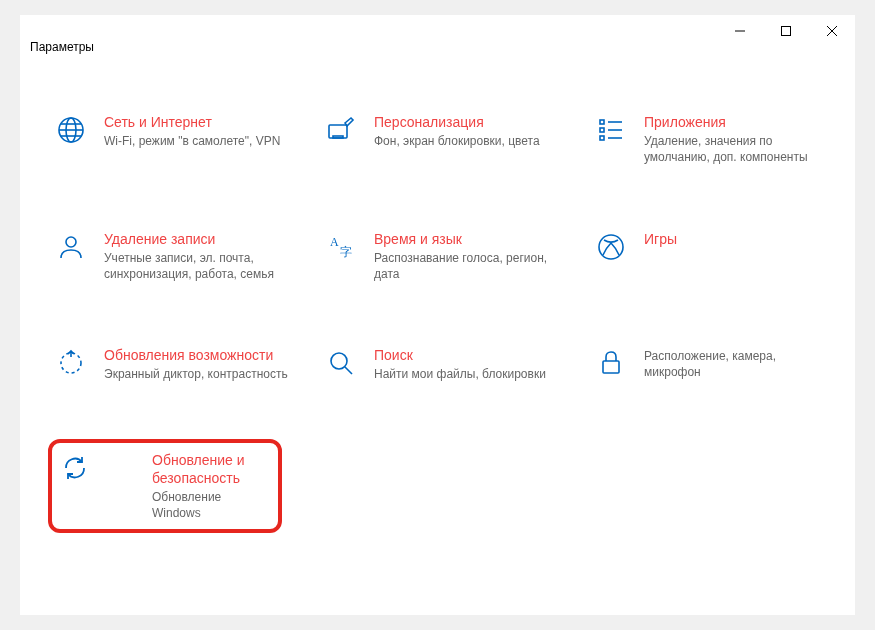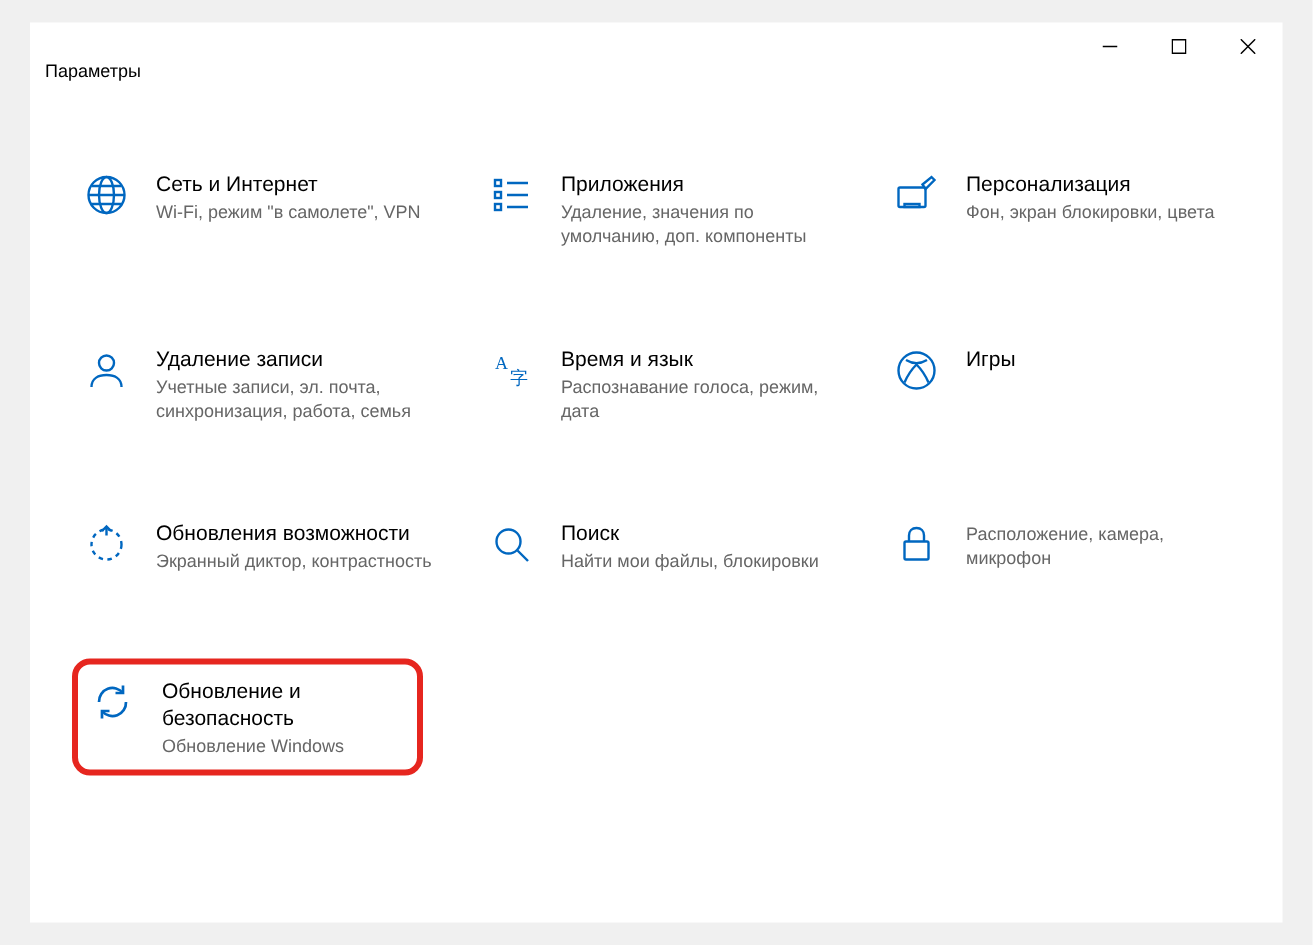--- a/index.html
+++ b/index.html
@@ -8,23 +8,23 @@
 .titlebar { display: flex; align-items: center; height: 32px; padding-left: 10px; }
 .title-text { font-size: 12px; color: #000; margin-top: 32px; }
 .title-controls { margin-left: auto; display: flex; }
 .title-btn { width: 46px; height: 32px; display: flex; align-items: center; justify-content: center; cursor: pointer; }
 .title-btn svg { display: block; }
 .content { padding: 60px 20px 20px 30px; display: grid; grid-template-columns: repeat(3, 260px); grid-template-rows: repeat(4, auto); row-gap: 52px; column-gap: 10px; }
 .tile { display: flex; align-items: flex-start; cursor: pointer; padding: 6px 4px; }
 .tile-icon { width: 34px; height: 34px; flex-shrink: 0; display: flex; align-items: center; justify-content: center; margin-right: 16px; margin-top: 0; }
 .tile-icon svg { stroke: #0067c0; fill: none; }
 .tile-text { display: flex; flex-direction: column; }
-.tile-title { font-size: 14px; color: #000000; line-height: 1.3; }
+.tile-title { font-size: 14px; color: #ef4444; line-height: 1.3; }
 .tile-desc { font-size: 12px; color: #666; margin-top: 2px; line-height: 1.35; max-width: 190px; }
-.highlighted { outline: 4px solid #e6261f; outline-offset: -2px; border-radius: 10px; padding: 10px 8px; width: 230px; }
+.highlighted { outline: 4px solid #e6261f; outline-offset: -2px; border-radius: 10px; padding: 10px 8px; width: 230px; gap: 44px; }
 </style>
 </head>
 <body>
 
 <div class="window">
 
   <div class="titlebar">
     <span class="title-text">Параметры</span>
     <div class="title-controls">
       <div class="title-btn">
@@ -60,45 +60,45 @@
       </div>
       <div class="tile-text">
         <span class="tile-title">Сеть и Интернет</span>
         <span class="tile-desc">Wi-Fi, режим "в самолете", VPN</span>
       </div>
     </div>
 
     <div class="tile">
       <div class="tile-icon">
         <svg width="30" height="30" viewBox="0 0 30 30">
+            <rect x="3" y="10" width="18" height="13" rx="1" stroke-width="1.6"></rect>
+            <rect x="7" y="21" width="10" height="2" stroke-width="1.6"></rect>
+            <path d="M19 8 L25 3 L27 5 L21 11 Z" stroke-width="1.6"></path>
+          </svg>
+      </div>
+      <div class="tile-text">
+        <span class="tile-title">Персонализация</span>
+        <span class="tile-desc">Фон, экран блокировки, цвета</span>
+      </div>
+    </div>
+
+    <div class="tile">
+      <div class="tile-icon">
+        <svg width="30" height="30" viewBox="0 0 30 30">
             <rect x="4" y="5" width="4" height="4" stroke-width="1.6"></rect>
             <rect x="4" y="13" width="4" height="4" stroke-width="1.6"></rect>
             <rect x="4" y="21" width="4" height="4" stroke-width="1.6"></rect>
             <line x1="12" y1="7" x2="26" y2="7" stroke-width="1.6"></line>
             <line x1="12" y1="15" x2="26" y2="15" stroke-width="1.6"></line>
             <line x1="12" y1="23" x2="26" y2="23" stroke-width="1.6"></line>
           </svg>
       </div>
       <div class="tile-text">
         <span class="tile-title">Приложения</span>
         <span class="tile-desc">Удаление, значения по умолчанию, доп. компоненты</span>
-      </div>
-    </div>
-
-    <div class="tile">
-      <div class="tile-icon">
-        <svg width="30" height="30" viewBox="0 0 30 30">
-            <rect x="3" y="10" width="18" height="13" rx="1" stroke-width="1.6"></rect>
-            <rect x="7" y="21" width="10" height="2" stroke-width="1.6"></rect>
-            <path d="M19 8 L25 3 L27 5 L21 11 Z" stroke-width="1.6"></path>
-          </svg>
-      </div>
-      <div class="tile-text">
-        <span class="tile-title">Персонализация</span>
-        <span class="tile-desc">Фон, экран блокировки, цвета</span>
       </div>
     </div>
 
     <div class="tile">
       <div class="tile-icon">
         <svg width="30" height="30" viewBox="0 0 30 30">
             <circle cx="15" cy="10" r="5" stroke-width="1.6"></circle>
             <path d="M5 26 C5 20 10 18 15 18 C20 18 25 20 25 26" stroke-width="1.6"></path>
           </svg>
       </div>
@@ -110,21 +110,21 @@
 
     <div class="tile">
       <div class="tile-icon">
         <svg width="30" height="30" viewBox="0 0 30 30">
             <text x="4" y="14" font-size="12" fill="#0067c0" stroke="none" font-family="Segoe UI">A</text>
             <text x="14" y="24" font-size="12" fill="#0067c0" stroke="none" font-family="Segoe UI">字</text>
           </svg>
       </div>
       <div class="tile-text">
         <span class="tile-title">Время и язык</span>
-        <span class="tile-desc">Распознавание голоса, режим, дата</span>
+        <span class="tile-desc">Распознавание голоса, регион, дата</span>
       </div>
     </div>
 
     <div class="tile">
       <div class="tile-icon">
         <svg width="30" height="30" viewBox="0 0 30 30">
             <circle cx="15" cy="15" r="12" stroke-width="1.6"></circle>
             <path d="M8 8 C13 11 17 11 22 8" stroke-width="1.6"></path>
             <path d="M7 23 C10 16 14 12 15 11 C16 12 20 16 23 23" stroke-width="1.6"></path>
           </svg>

